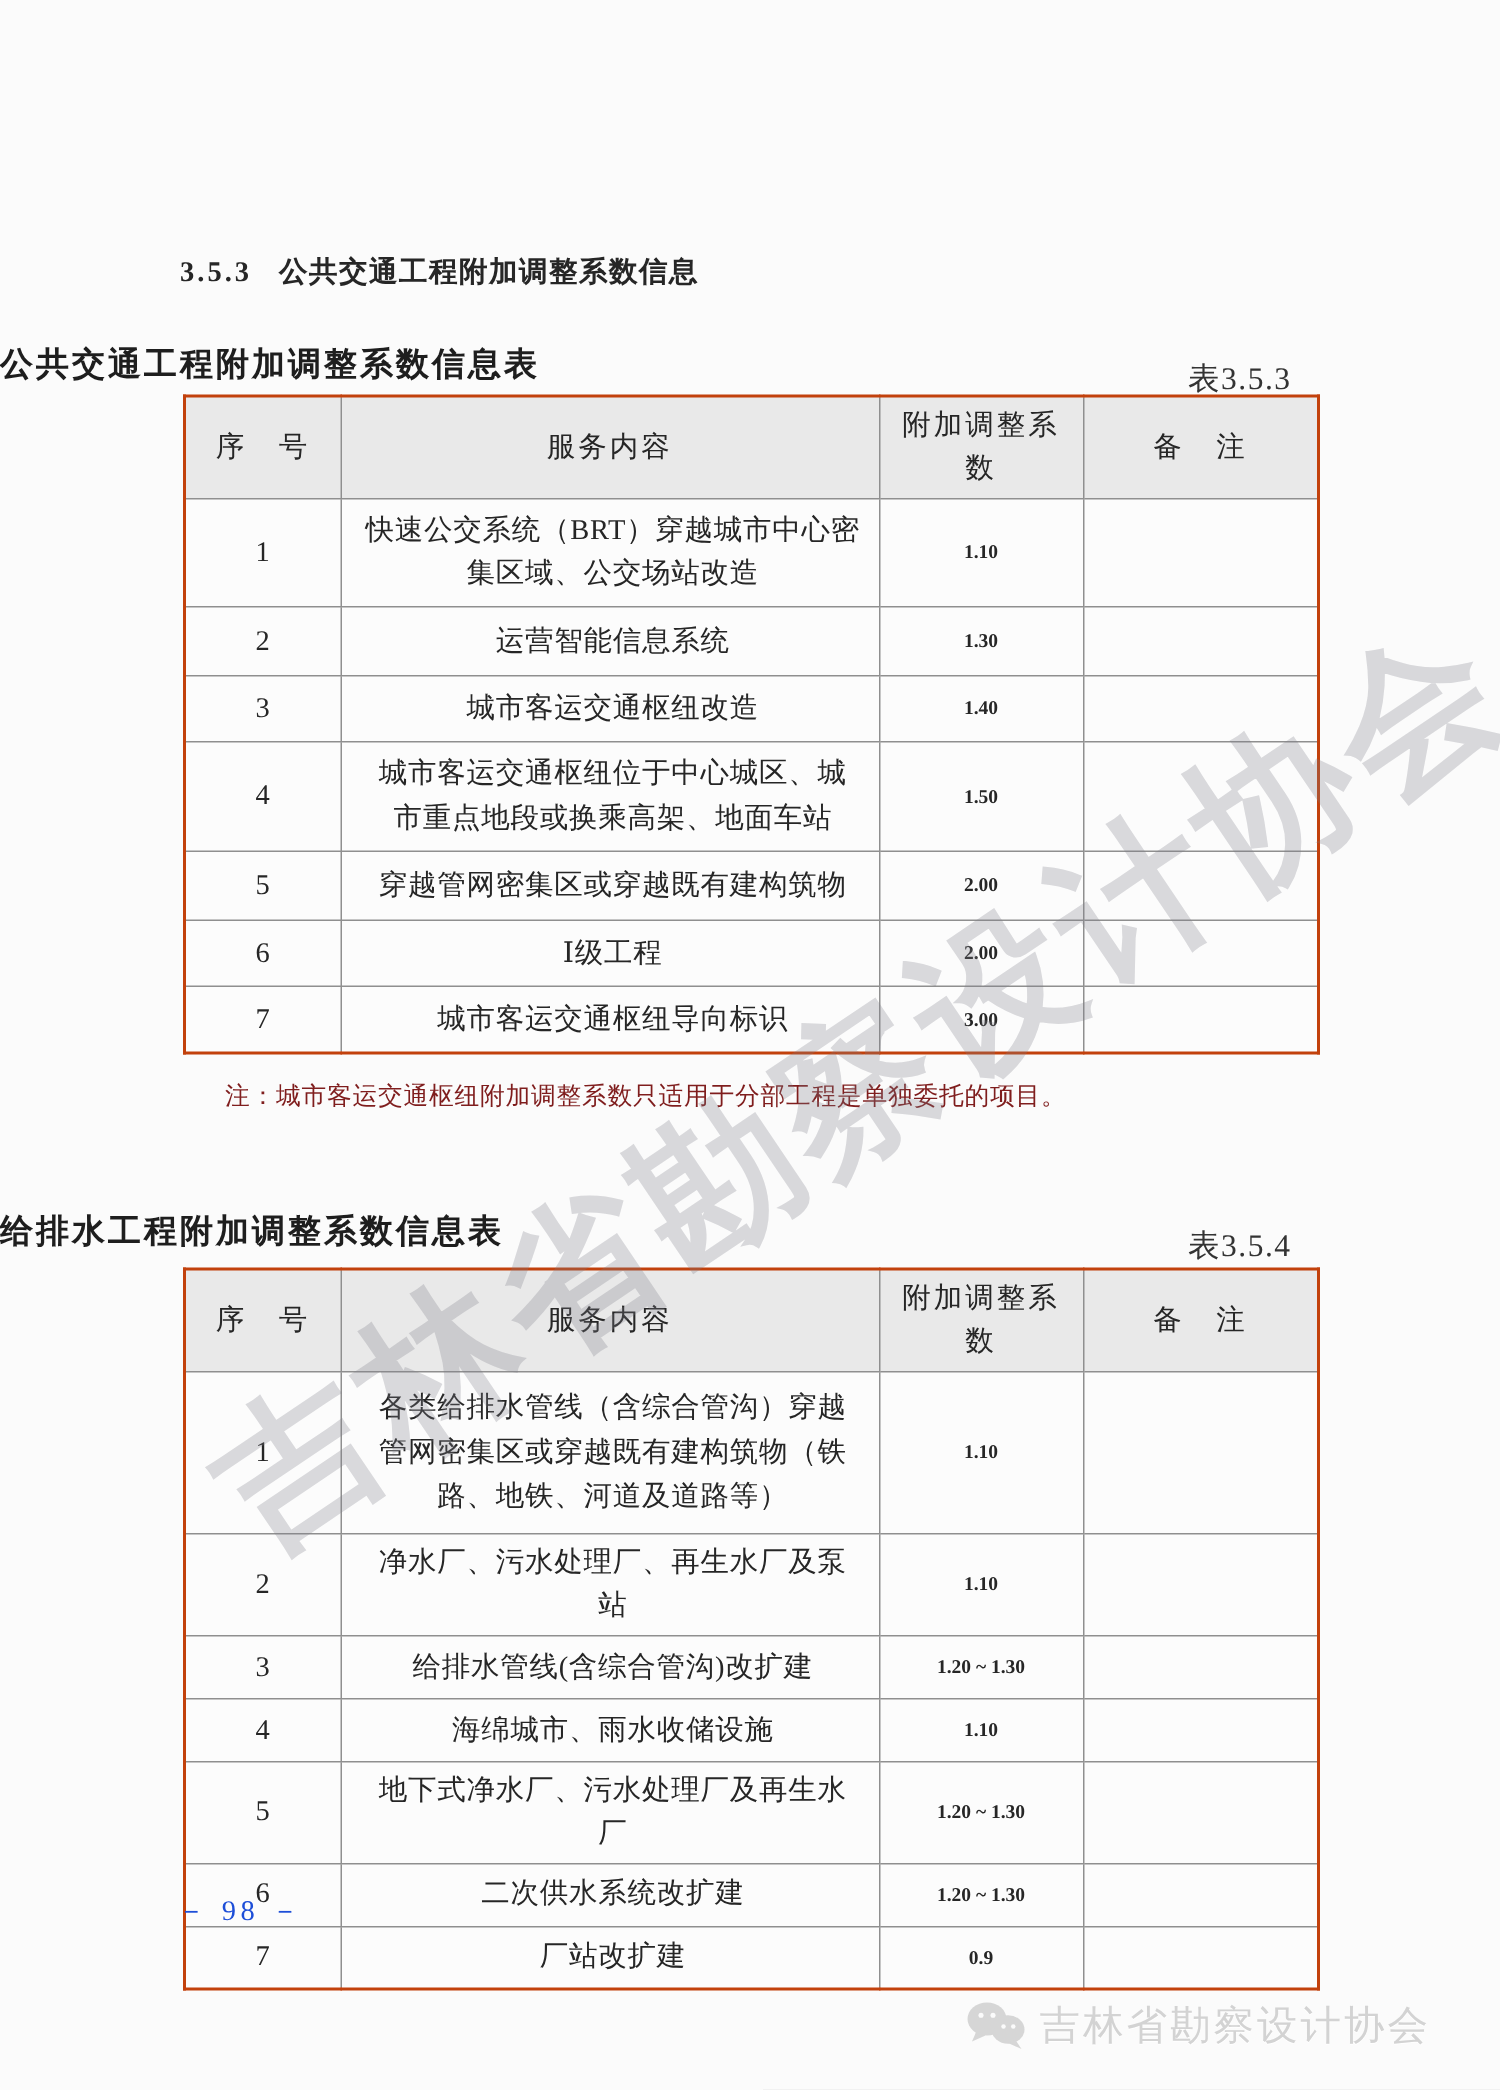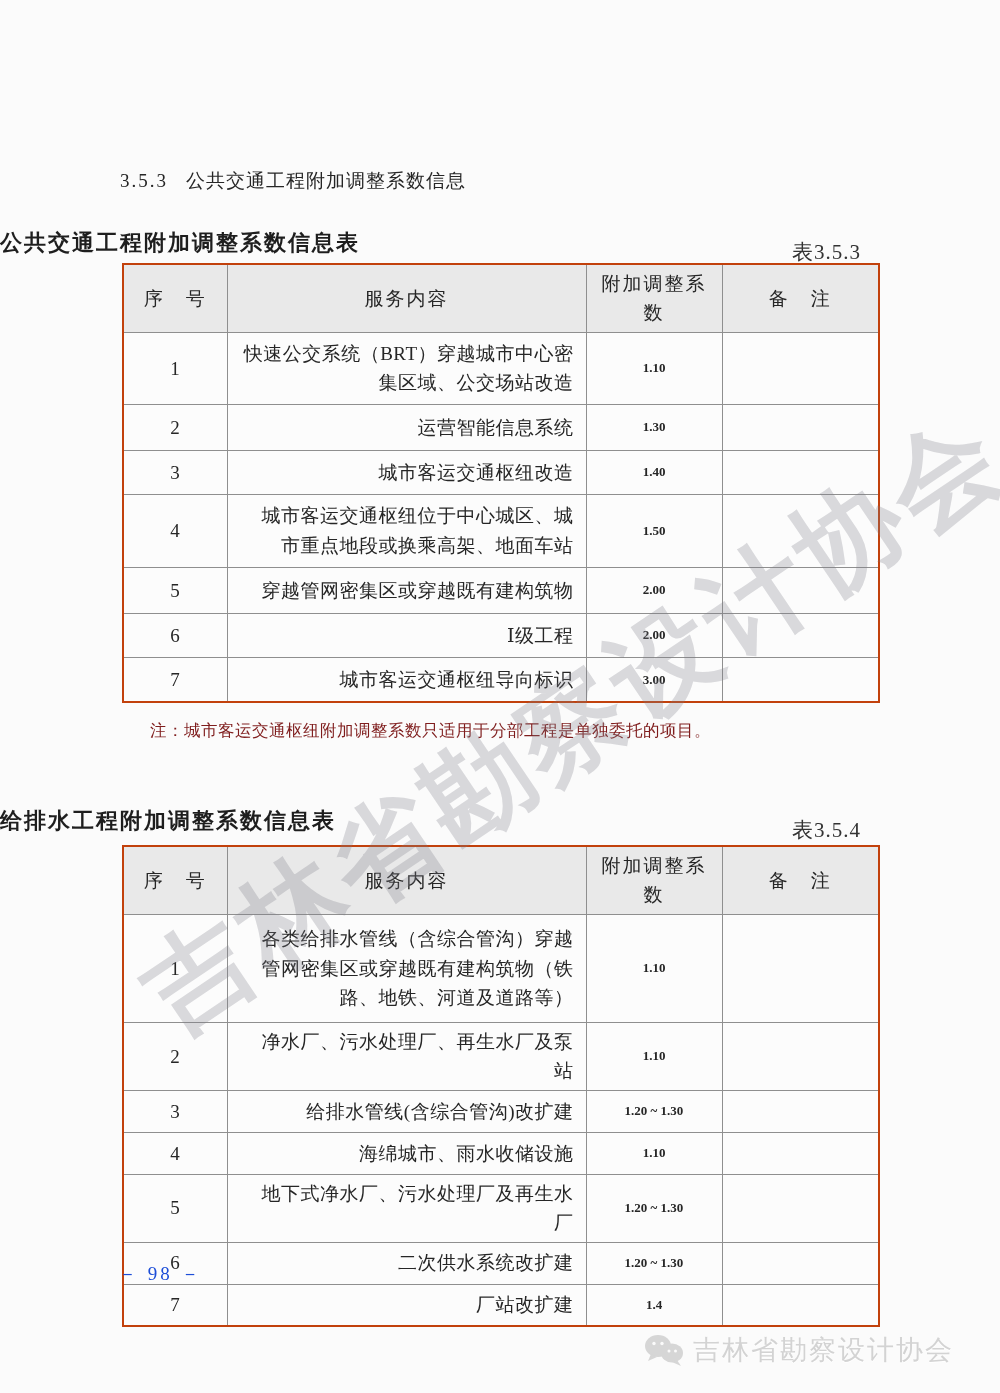--- a/index.html
+++ b/index.html
@@ -3,21 +3,21 @@
 <meta charset="utf-8">
 <style>
   html,body{margin:0;padding:0;background:#e9e9e9;}
   .page{
     position:relative;width:1000px;height:1393px;margin:0 auto;
     background:#fbfbfb;overflow:hidden;
     font-family:"Liberation Serif","DejaVu Serif",serif;
     color:#262626;
   }
   
-  .sec-heading{position:absolute;left:120px;font-size:19px;font-weight:normal;letter-spacing:1px;}
+  .sec-heading{position:absolute;left:120px;font-size:19px;font-weight:bold;letter-spacing:1px;}
   .sec-heading .no{margin-right:18px;letter-spacing:2px;}
   #heading1{top:168px;}
   #heading2{top:752px;}
 
   
   .tbl-title{position:absolute;left:0;width:1000px;text-align:left;
     font-family:"Liberation Sans","DejaVu Sans",sans-serif;
     font-weight:bold;font-size:22px;letter-spacing:2px;color:#1e1e1e;}
   #title1{top:228px;}
   #title2{top:806px;}
@@ -37,21 +37,21 @@
     border:1px solid #8f8f8f;
     vertical-align:middle;text-align:center;
     padding:4px 8px;box-sizing:border-box;
     line-height:1.55;letter-spacing:0.5px;
   }
   table.coef{border:2px solid #c2410c;}
   table.coef th{
     background:#e9e9e9;font-weight:normal;font-size:19px;letter-spacing:2px;
   }
   table.coef td{background:#fcfcfc;}
-  table.coef td.c-service{text-align:right;padding-left:16px;padding-right:12px;}
+  table.coef td.c-service{text-align:center;padding-left:16px;padding-right:12px;}
   table.coef td.c-coef{font-size:13px;letter-spacing:0;font-weight:bold;}
   
   col.w-no{width:104px;} col.w-service{width:359px;}
   col.w-coef{width:136px;} col.w-note{width:157px;}
   
   #table1 tr.hdr{height:48px;}
   #table1 tbody tr:nth-child(1){height:72px;}
   #table1 tbody tr:nth-child(2){height:46px;}
   #table1 tbody tr:nth-child(3){height:44px;}
   #table1 tbody tr:nth-child(4){height:73px;}
@@ -214,21 +214,21 @@
         </tr>
         <tr>
           <td class="c-no">6</td>
           <td class="c-service">二次供水系统改扩建</td>
           <td class="c-coef">1.20 ~ 1.30</td>
           <td class="c-note"></td>
         </tr>
         <tr>
           <td class="c-no">7</td>
           <td class="c-service">厂站改扩建</td>
-          <td class="c-coef">1.4</td>
+          <td class="c-coef">0.9</td>
           <td class="c-note"></td>
         </tr>
       </tbody>
   </table>
 
   <div class="watermark">吉林省勘察设计协会</div>
 
   <div class="page-number">－ 98 －</div>
 
   <div class="footer-brand">

